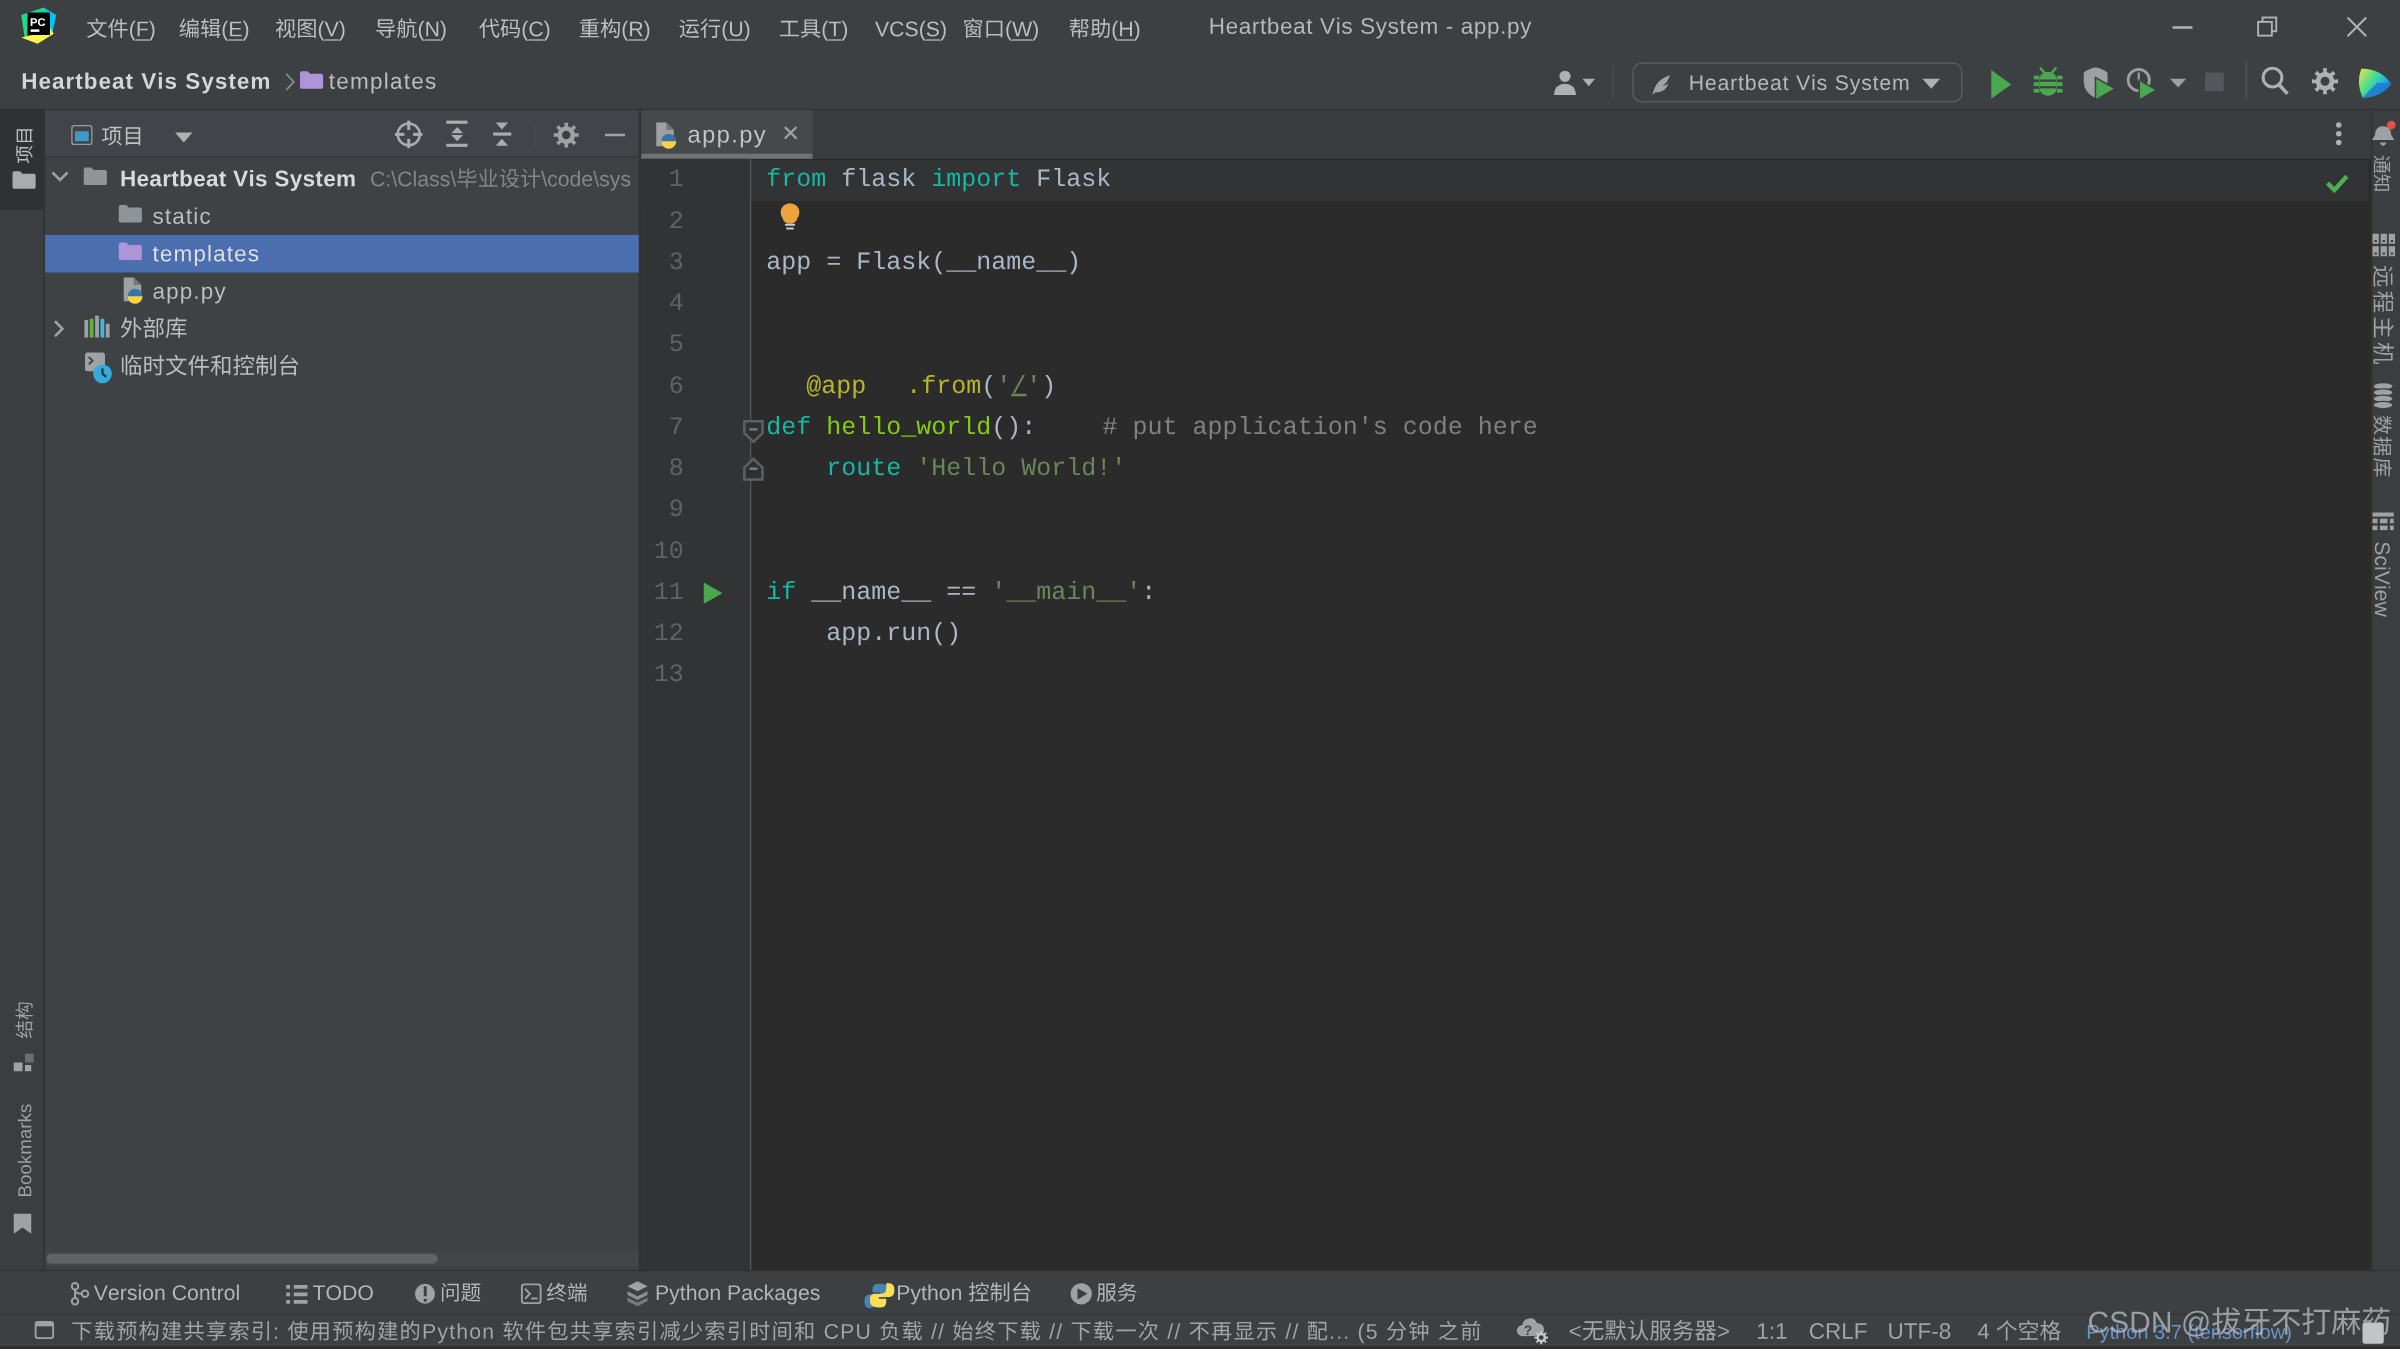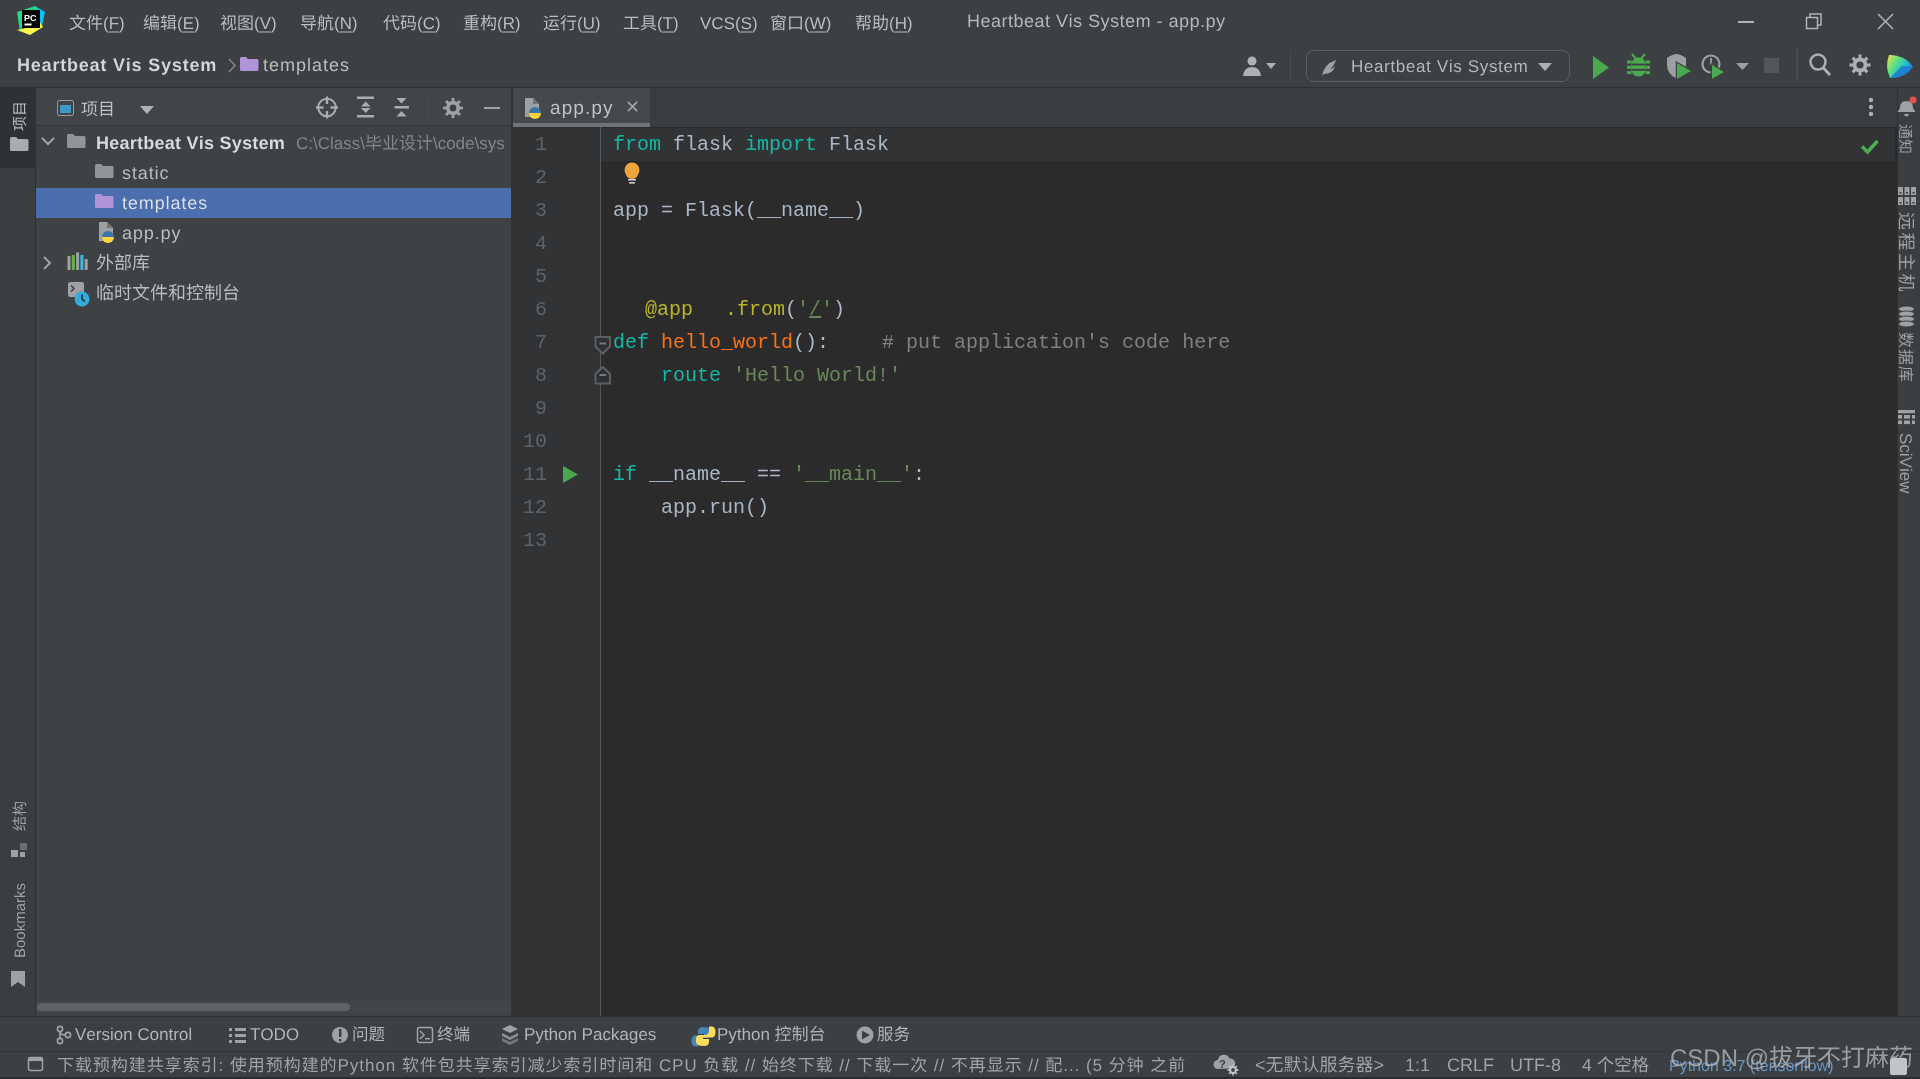--- a/index.html
+++ b/index.html
@@ -1,18 +1,18 @@
 <!DOCTYPE html>
 <html><head><meta charset="utf-8"><style>
 * { margin:0; padding:0; box-sizing:border-box; }
 html,body { width:1920px; height:1079px; overflow:hidden; background:#3d4043;
   font-family:"Liberation Sans", sans-serif; }
 .abs { position:absolute; }
 pre { font-family:"Liberation Mono", monospace; font-size:20px; line-height:33px; }
-.kw { color:#14b8a6;text-align:right; } .fn { color:#f97316; } .st { color:#6a8759; }
+.kw { color:#14b8a6;text-align:right; } .fn { color:#84cc16; } .st { color:#6a8759; }
 .cm { color:#808080;margin-left:29px; } .dec { color:#bbb529;margin-left:32px; }
 u.lnk { text-decoration:underline; }
 </style></head>
 <body>
 
 <div class="abs" style="left:0;top:0;width:1920px;height:88px;background:#3d4043;border-bottom:1px solid #2f3132"></div>
 
 <div class="abs" style="left:0;top:88px;width:36px;height:928px;background:#3b3e40;border-right:1px solid #2e3031"></div>
 <div class="abs" style="left:0;top:88px;width:36px;height:80px;background:#2f3234"></div>
 

